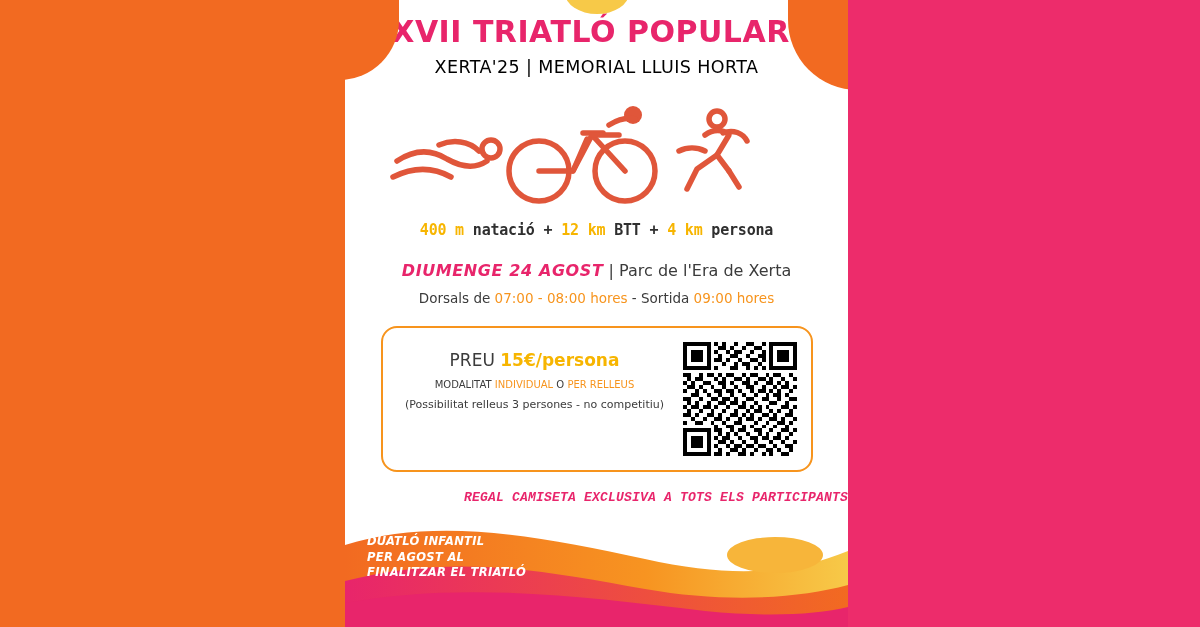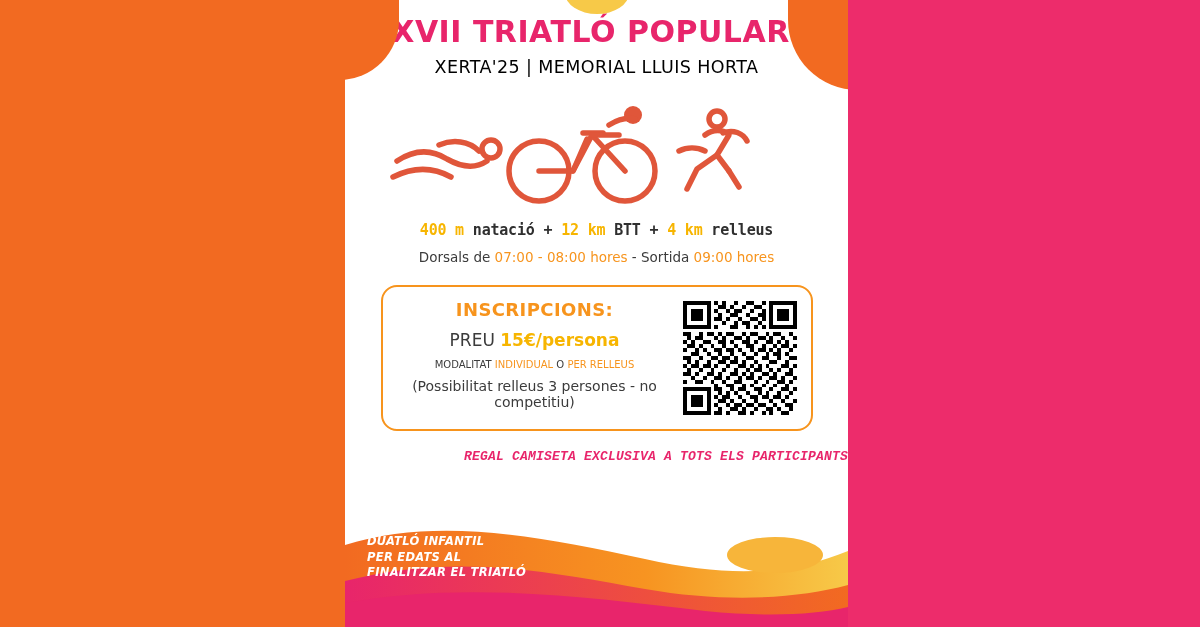--- a/index.html
+++ b/index.html
@@ -152,21 +152,21 @@
   }
   .insc-mod {
     margin-top: 9px;
     font-size: 10px;
     color: #3b3b3b;
     font-family: "DejaVu Sans", sans-serif;
   }
   .insc-mod .hl { color: #f7941d; }
   .insc-note {
     margin-top: 8px;
-    font-size: 14px;
+    font-size: 11px;
     color: #3b3b3b;
     font-family: "DejaVu Sans", sans-serif;
   }
   .qr {
     width: 114px;
     height: 114px;
     flex: 0 0 114px;
     margin-top: 2px;
   }
   .gift {
@@ -242,35 +242,39 @@
     </svg>
 
     <div class="distances">
       <span class="d-num">400 m</span>
       <span class="d-word">natació</span>
       <span class="d-plus">+</span>
       <span class="d-num">12 km</span>
       <span class="d-word">BTT</span>
       <span class="d-plus">+</span>
       <span class="d-num">4 km</span>
-      <span class="d-word">relleus</span>
+      <span class="d-word">persona</span>
     </div>
 
+    <div class="dateline">
+      <span class="day">DIUMENGE 24 AGOST</span>
+      <span>|</span>
+      <span>Parc de l'Era de Xerta</span>
+    </div>
 
     <div class="timesline">
       <span>Dorsals de</span>
       <span class="hl">07:00 - 08:00 hores</span>
       <span>-</span>
       <span>Sortida</span>
       <span class="hl">09:00 hores</span>
     </div>
 
     <div class="insc-box">
       <div class="insc-left">
-        <div class="insc-title">INSCRIPCIONS:</div>
         <div class="insc-price">
           <span>PREU</span>
           <span class="amount">15€/persona</span>
         </div>
         <div class="insc-mod">
           <span>MODALITAT</span>
           <span class="hl">INDIVIDUAL</span>
           <span>O</span>
           <span class="hl">PER RELLEUS</span>
         </div>
@@ -531,18 +535,18 @@
         </linearGradient>
       </defs>
       <path d="M0 38 C90 10, 190 28, 300 52 C390 72, 450 66, 503 44 L503 120 L0 120 Z" fill="url(#gradOrange)"></path>
       <path d="M0 74 C110 46, 200 64, 300 82 C380 96, 450 92, 503 78 L503 120 L0 120 Z" fill="url(#gradPink)"></path>
       <path d="M0 96 C120 74, 240 90, 360 104 C420 110, 470 108, 503 100 L503 120 L0 120 Z" fill="#e8256b"></path>
       <ellipse cx="430" cy="48" rx="48" ry="18" fill="#f7b53a"></ellipse>
     </svg>
 
     <div class="kids">
       <div>DUATLÓ INFANTIL</div>
-      <div>PER EDATS AL</div>
+      <div>PER AGOST AL</div>
       <div>FINALITZAR EL TRIATLÓ</div>
     </div>
 
   </div>
 </div>
 
 </body></html>

